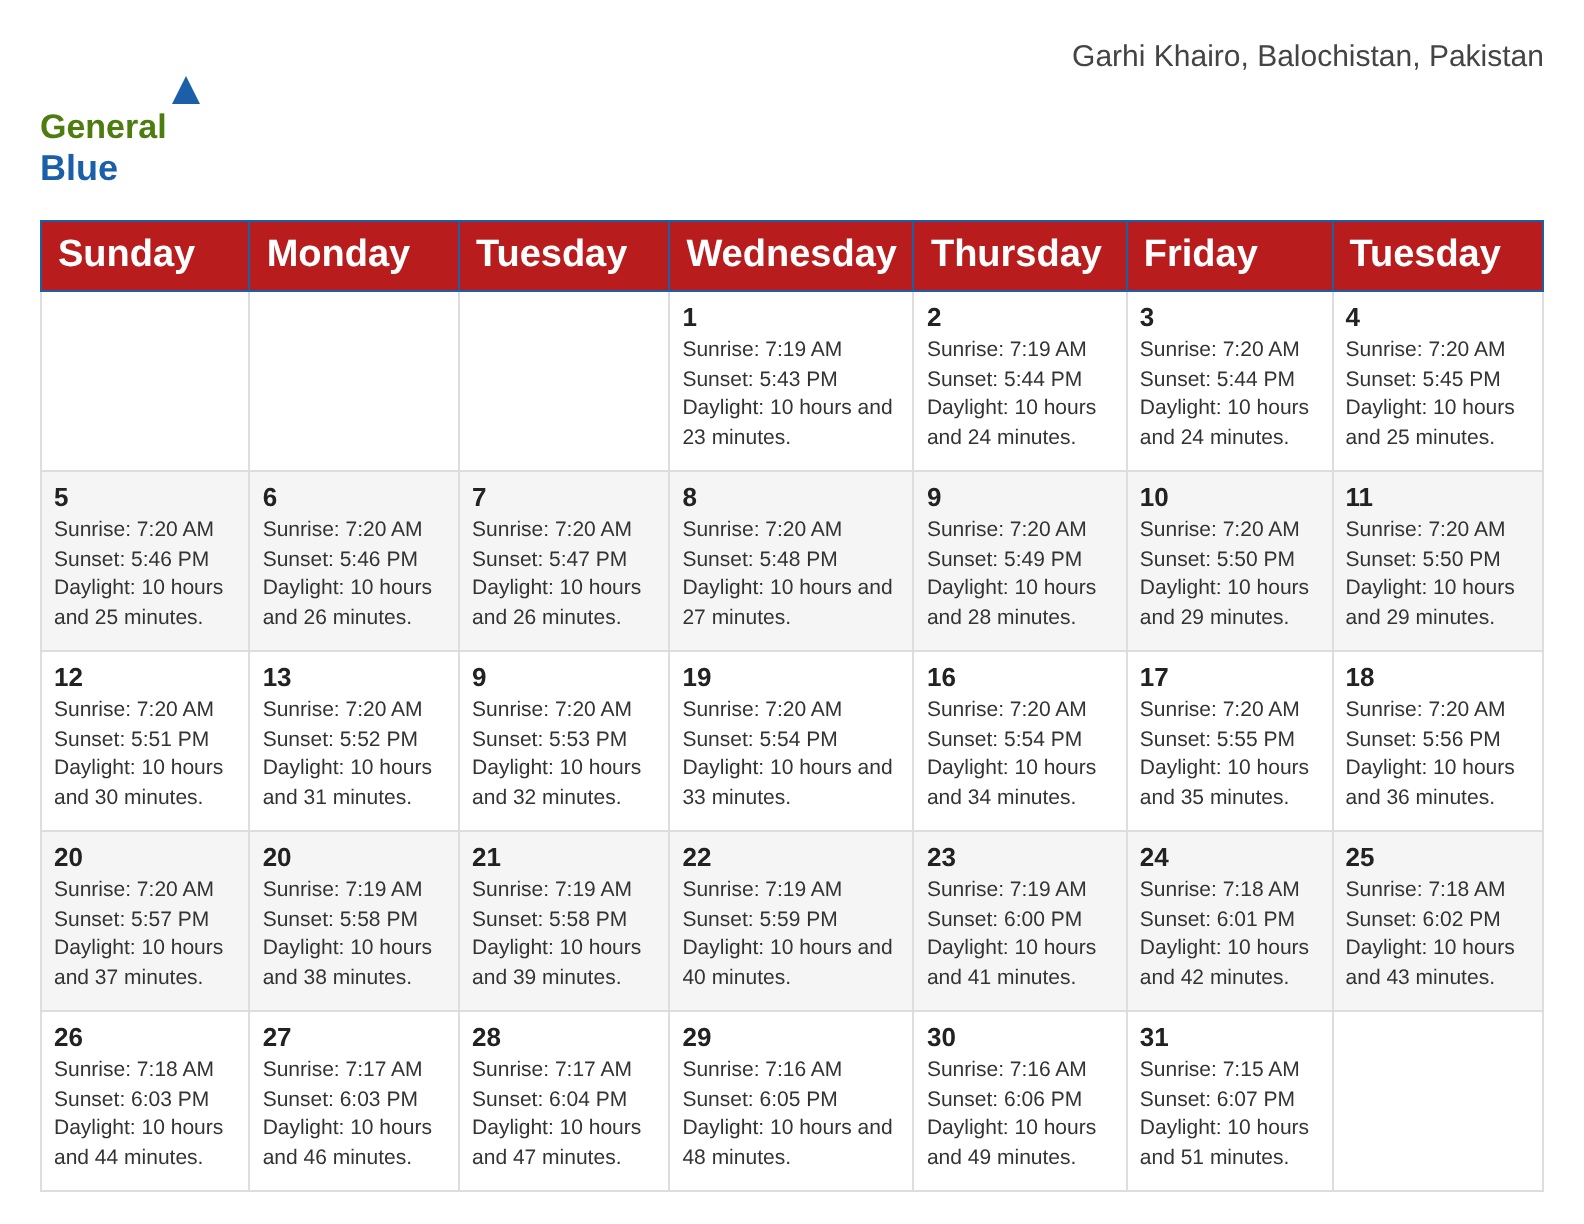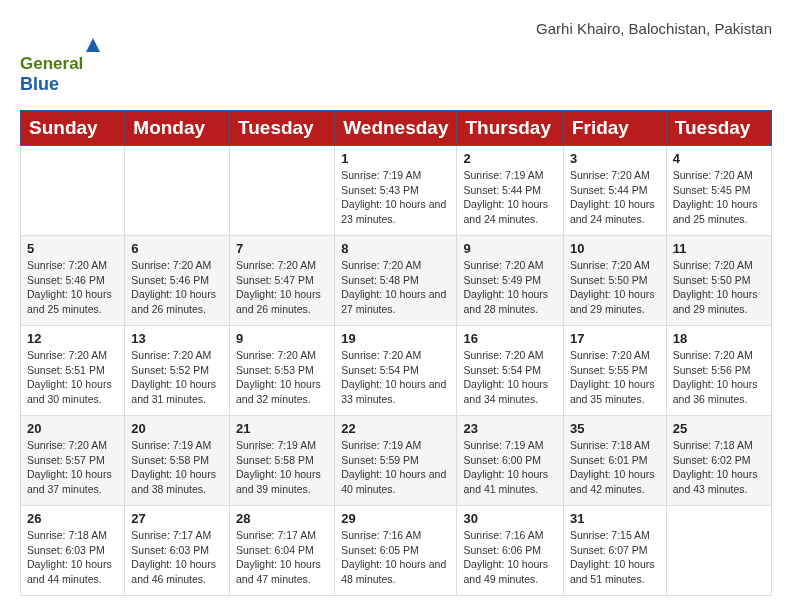--- a/index.html
+++ b/index.html
@@ -222,21 +222,21 @@
         </td>
         <td>
           <span class="day-number">22</span>
           <span class="day-info">Sunrise: 7:19 AM<br>Sunset: 5:59 PM<br>Daylight: 10 hours and 40 minutes.</span>
         </td>
         <td>
           <span class="day-number">23</span>
           <span class="day-info">Sunrise: 7:19 AM<br>Sunset: 6:00 PM<br>Daylight: 10 hours and 41 minutes.</span>
         </td>
         <td>
-          <span class="day-number">35</span>
+          <span class="day-number">24</span>
           <span class="day-info">Sunrise: 7:18 AM<br>Sunset: 6:01 PM<br>Daylight: 10 hours and 42 minutes.</span>
         </td>
         <td>
           <span class="day-number">25</span>
           <span class="day-info">Sunrise: 7:18 AM<br>Sunset: 6:02 PM<br>Daylight: 10 hours and 43 minutes.</span>
         </td>
       </tr>
       <tr>
         <td>
           <span class="day-number">26</span>

